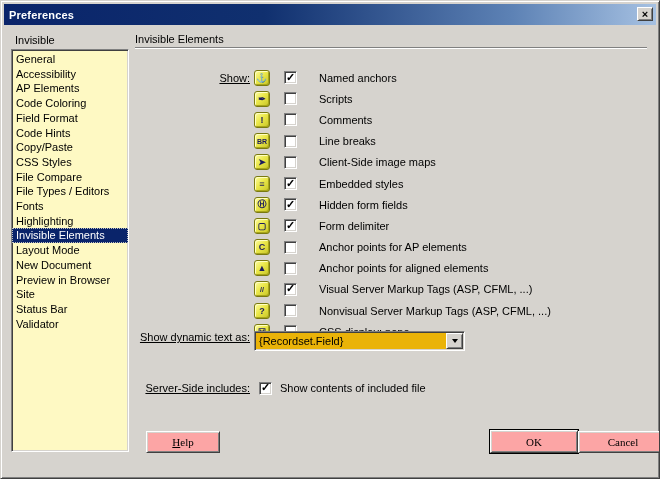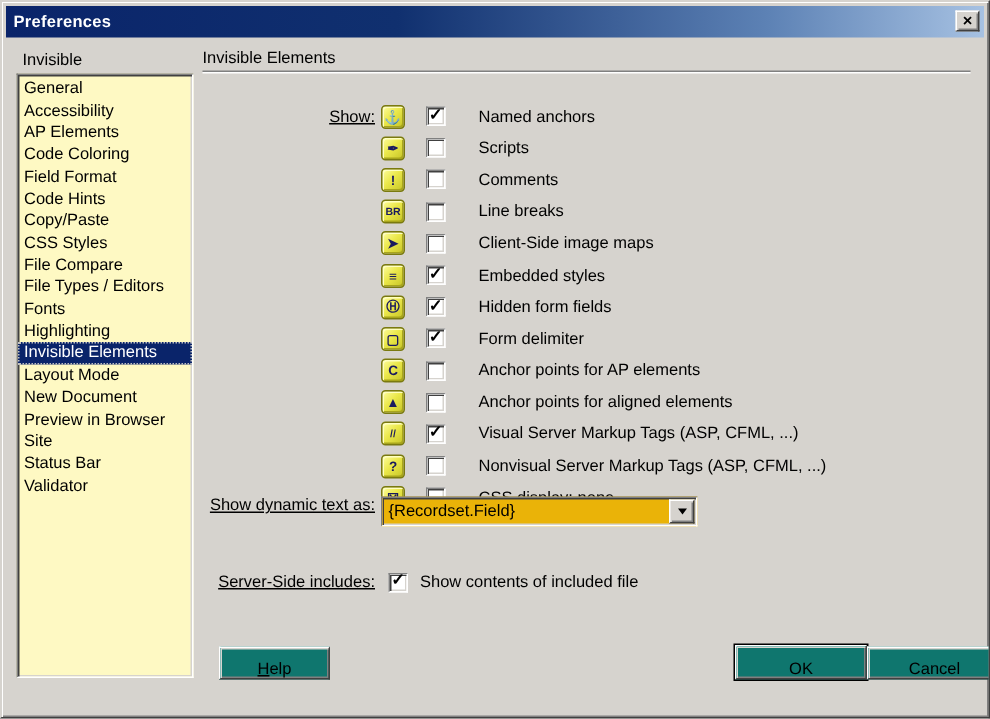--- a/index.html
+++ b/index.html
@@ -77,25 +77,25 @@
     box-shadow: inset 1px 1px 0 #d6d3ce, inset -1px -1px 0 #808080;
     display:flex; align-items:center; justify-content:center;
   }
   .arrow{width:0; height:0; border-left:3px solid transparent; border-right:3px solid transparent; border-top:4px solid #000;}
 
   .ssi-row{position:absolute; left:134px; top:377px; display:flex; align-items:center; height:20px;}
   .ssi-row .checkbox{margin-left:5px;}
   .ssi-row .opt-label{margin-left:8px;}
 
   .btn{
-    position:absolute; height:22px; background:#0f766e;
+    position:absolute; height:22px; background:#fca5a5;
     border:1px solid; border-color:#ffffff #404040 #404040 #ffffff;
     box-shadow: inset 1px 1px 0 #d6d3ce, inset -1px -1px 0 #808080;
-    display:flex; align-items:flex-end; justify-content:center; font-size:11px; cursor:default; padding:0;
-    font-family:Liberation Sans, sans-serif;
+    display:flex; align-items:center; justify-content:center; font-size:11px; cursor:default; padding:0;
+    font-family:Liberation Serif, serif;
   }
   .btn-help{left:145px; top:430px; width:74px;}
   .btn-ok{left:489px; top:429px; width:88px; height:23px; box-shadow: inset 1px 1px 0 #d6d3ce, inset -1px -1px 0 #808080, 0 0 0 1px #000;}
   .btn-cancel{left:577px; top:430px; width:90px;}
 </style>
 </head>
 <body>
 
 <div class="window">
 

